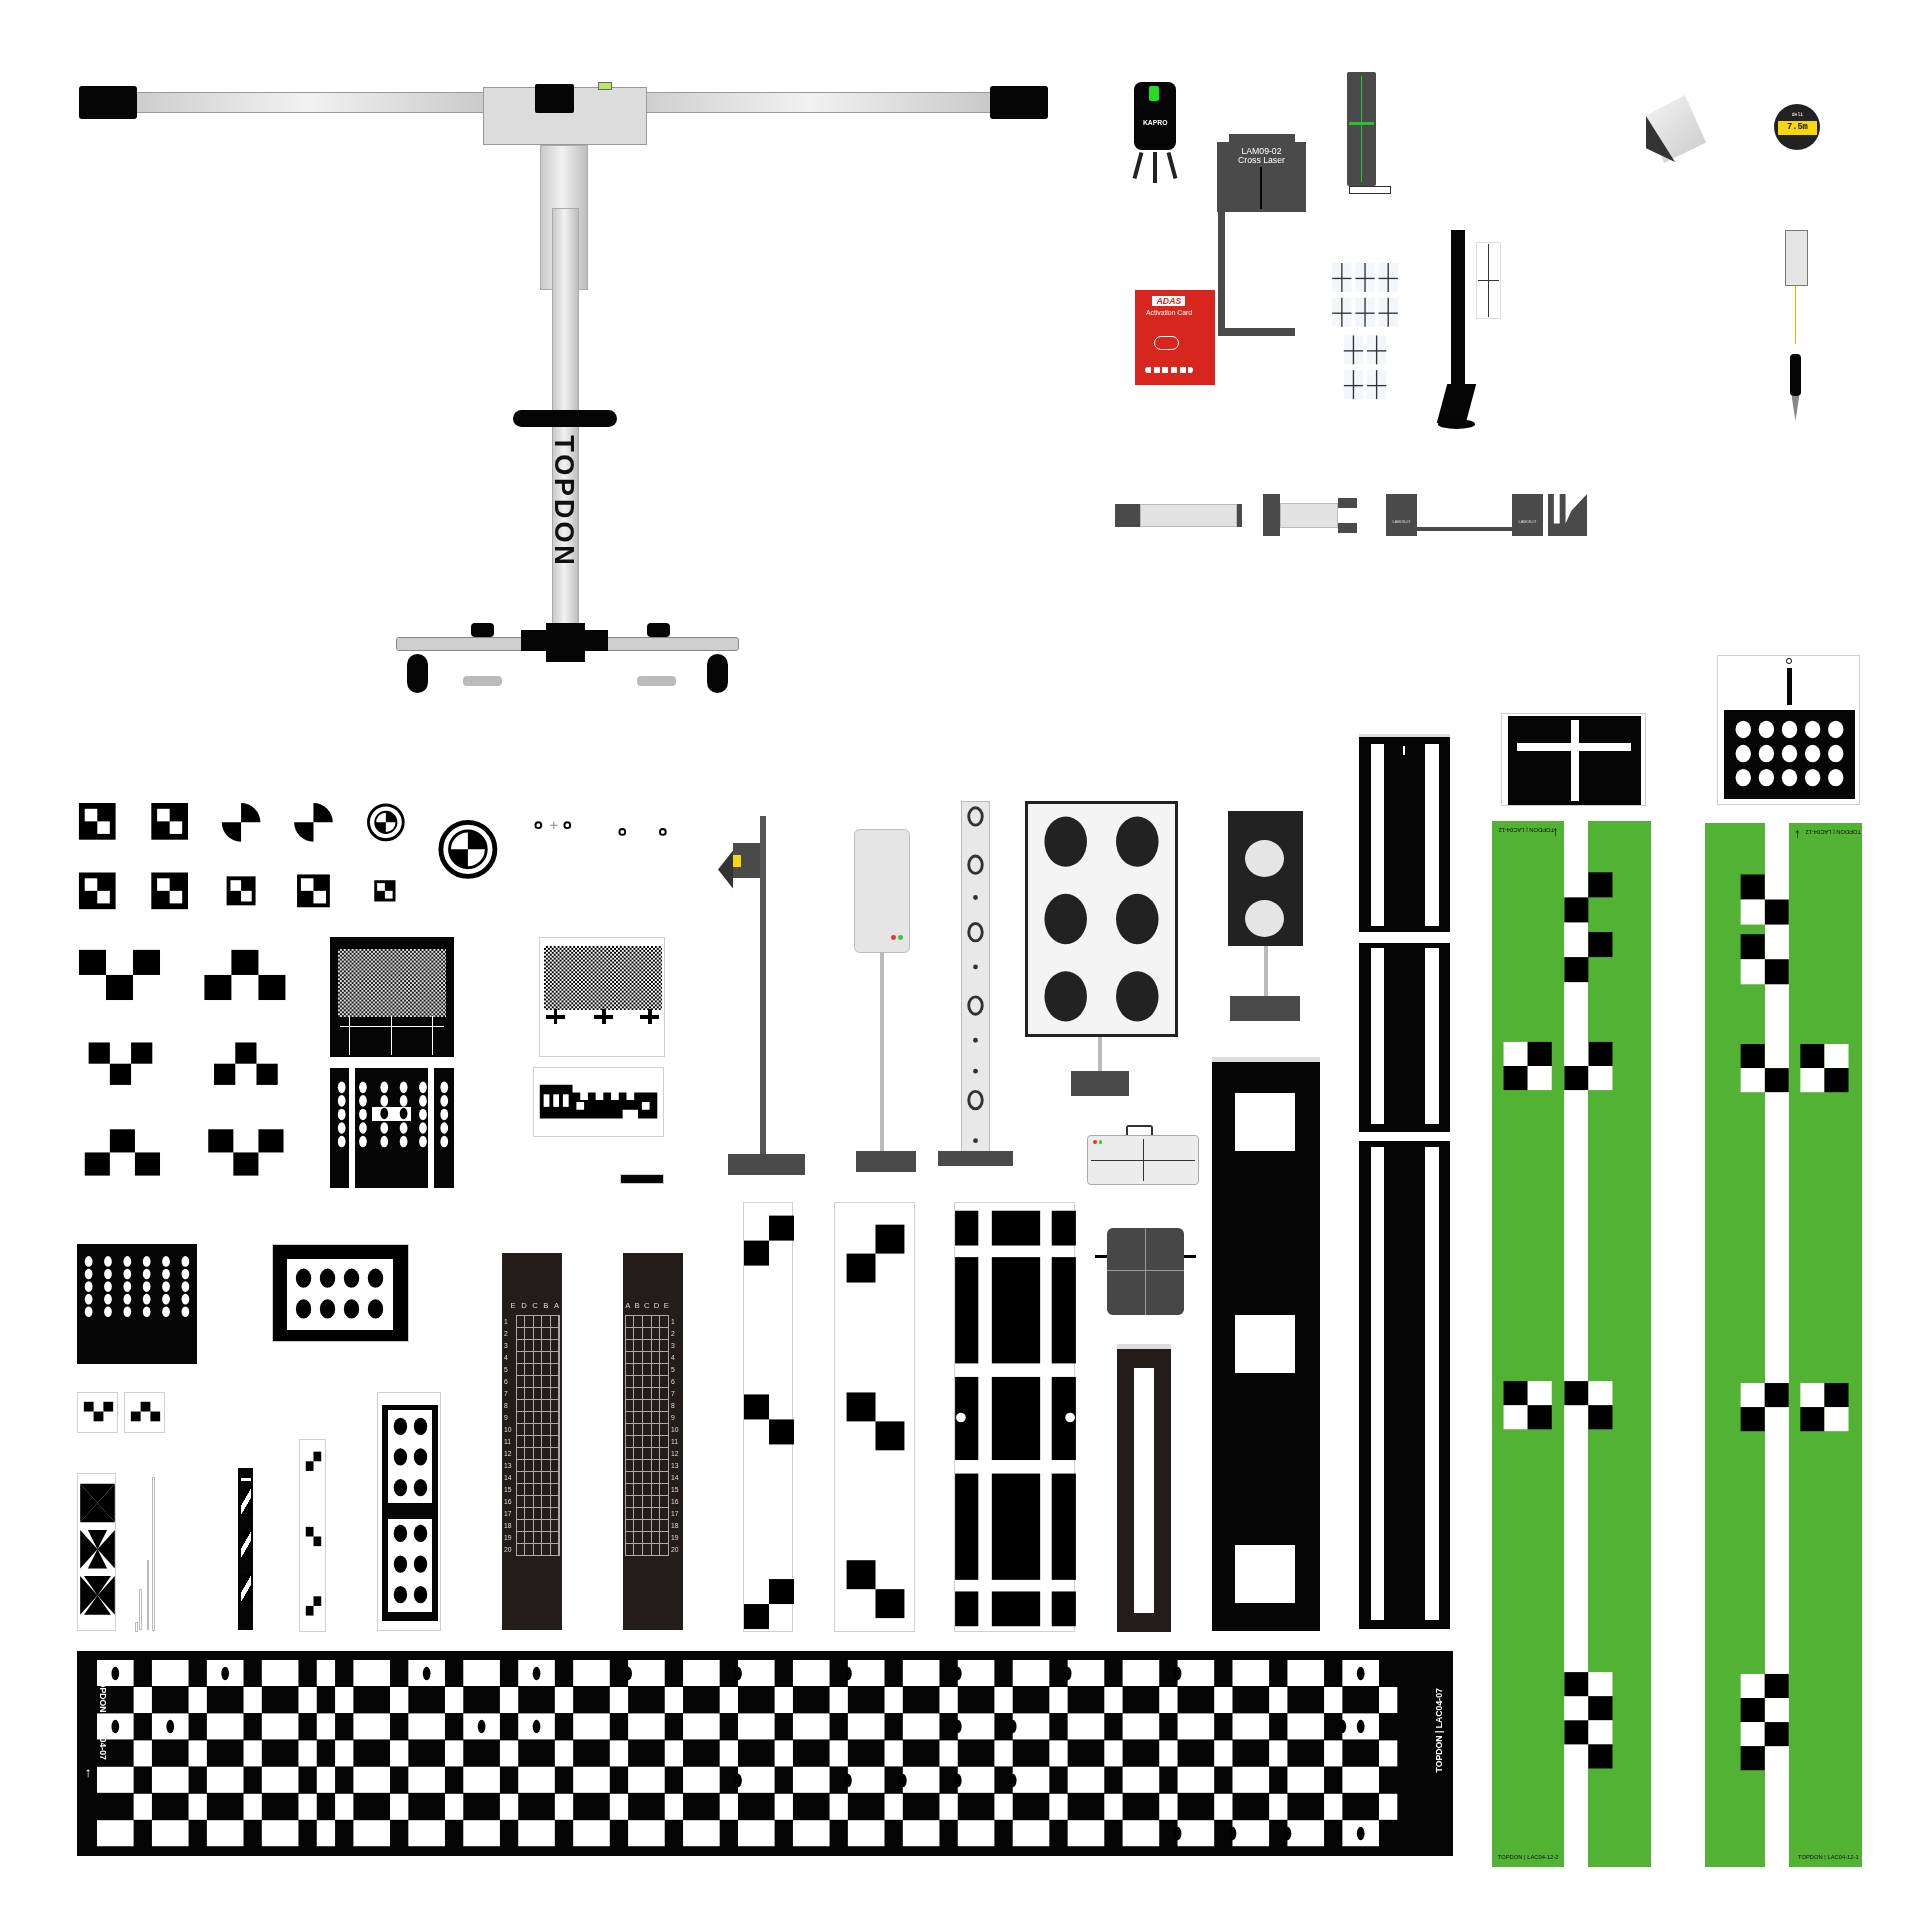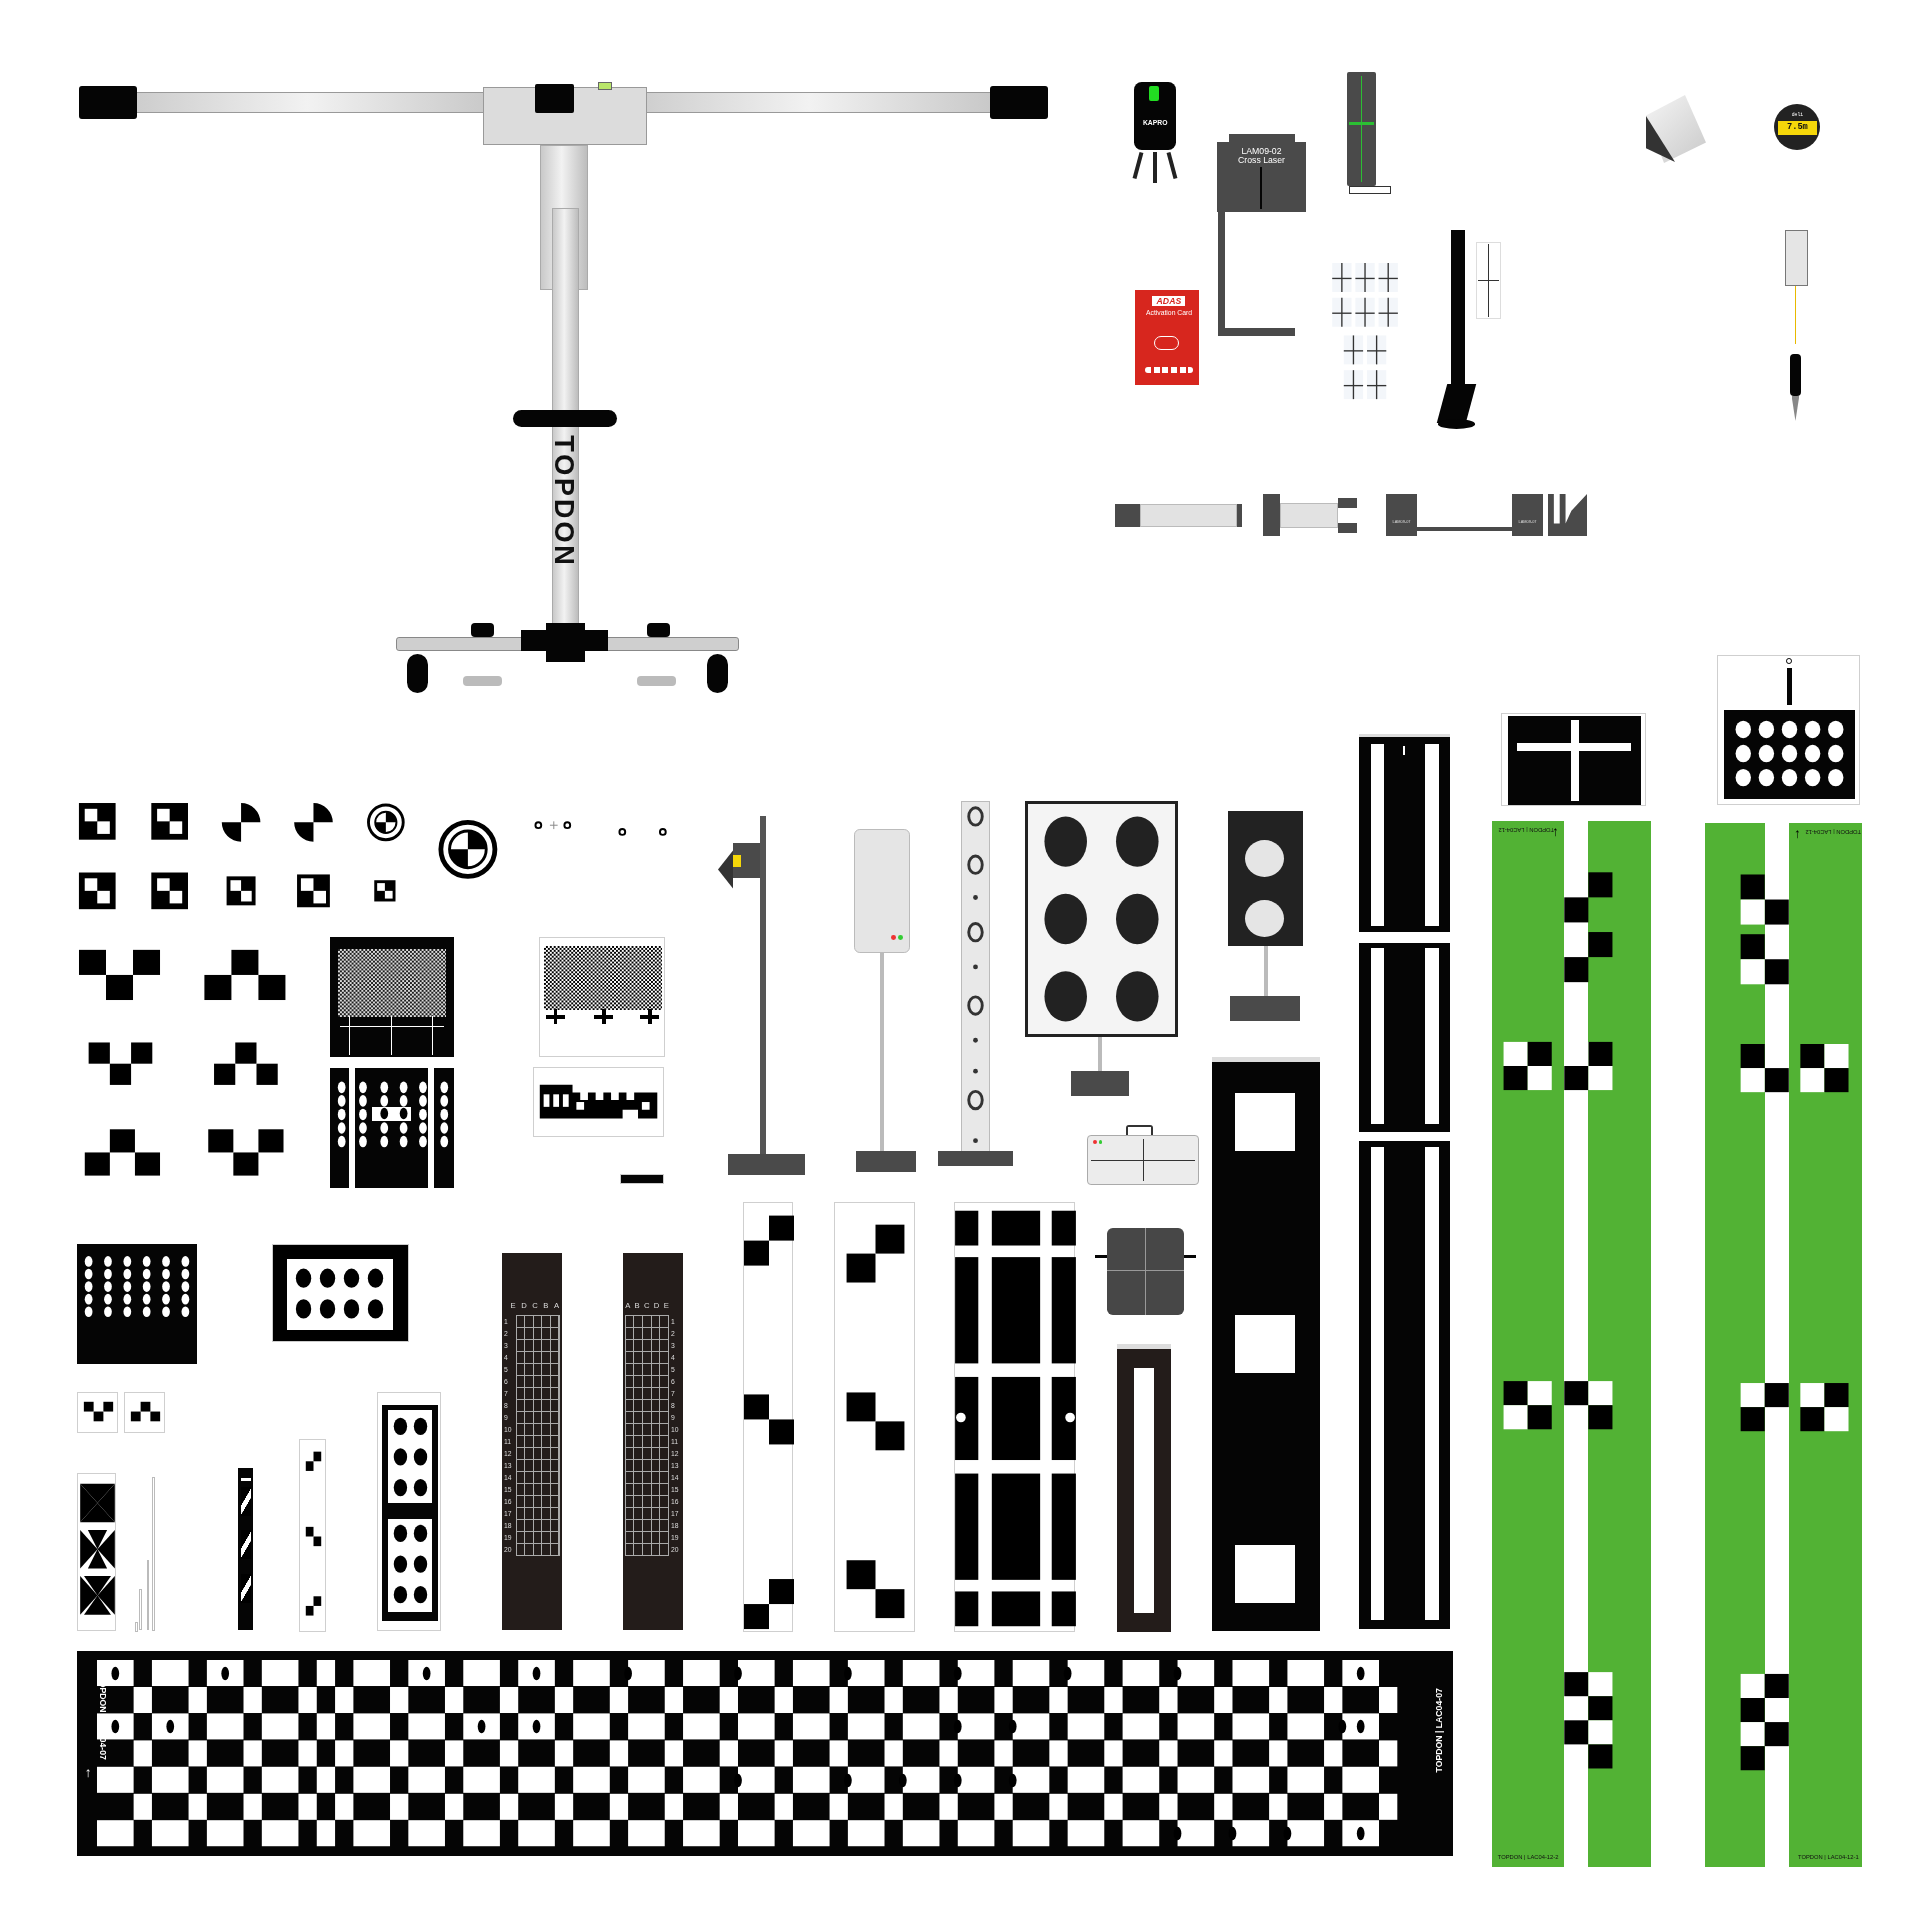--- a/index.html
+++ b/index.html
@@ -73,21 +73,21 @@
   <div class="abs" style="left:0;top:21px;width:29px;height:46px;background:#333;clip-path:polygon(0 0,100% 100%,0 70%);"></div>
 </div>
 
 <div class="abs" style="left:1774px;top:104px;width:52px;height:50px;font-family:Liberation Mono, monospace;">
   <div class="abs" style="left:0;top:0;width:46px;height:46px;border-radius:50%;background:#222;"></div>
   <div class="abs" style="left:3.9px;top:17.4px;width:39px;height:13.5px;background:#f5d70a;"></div>
   <div class="abs" style="left:3.9px;top:18.3px;width:39px;font-size:8.7px;font-weight:bold;text-align:center;color:#111;">7.5m</div>
   <div class="abs" style="left:3.9px;top:7.7px;width:39px;font-size:4.8px;color:#fff;text-align:center;">deli</div>
 </div>
 
-<div class="abs" style="left:1135px;top:290px;width:64px;height:95px;background:#d7261e;">
+<div class="abs" style="left:1135px;top:290px;width:80px;height:95px;background:#d7261e;">
   <div class="abs" style="left:17.4px;top:5.8px;width:33px;background:#fff;color:#d7261e;font-size:8.7px;font-weight:bold;font-style:italic;text-align:center;">ADAS</div>
   <div class="abs" style="left:0;top:19.3px;width:68px;font-size:6.8px;color:#fff;text-align:center;">Activation Card</div>
   <div class="abs" style="left:19.3px;top:46px;width:25px;height:13.5px;border:1.9px solid #fff;border-radius:7.7px;"></div>
   <div class="abs" style="left:9.7px;top:77px;width:48px;height:5.8px;background:repeating-linear-gradient(90deg,#fff 0 5.8px,transparent 5.8px 8.7px);border-radius:2.9px;"></div>
 </div>
 
 <div class="abs" style="left:1218px;top:210px;width:77px;height:126px;">
   <div class="abs gry" style="left:0;top:0;width:6.8px;height:126px;"></div>
   <div class="abs gry" style="left:0;top:118px;width:77px;height:7.7px;"></div>
 </div>

